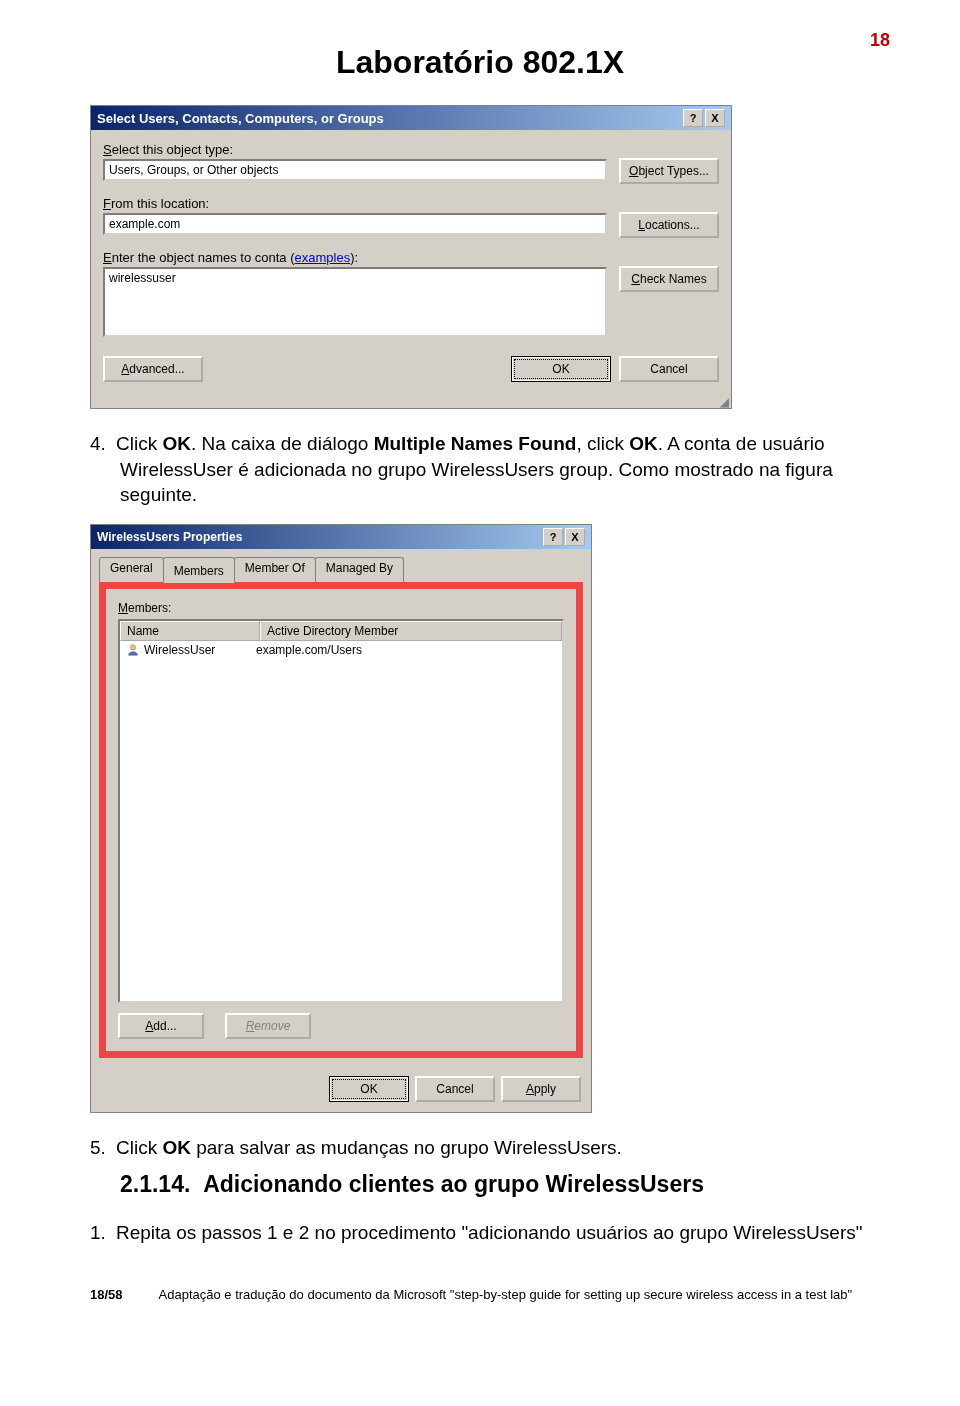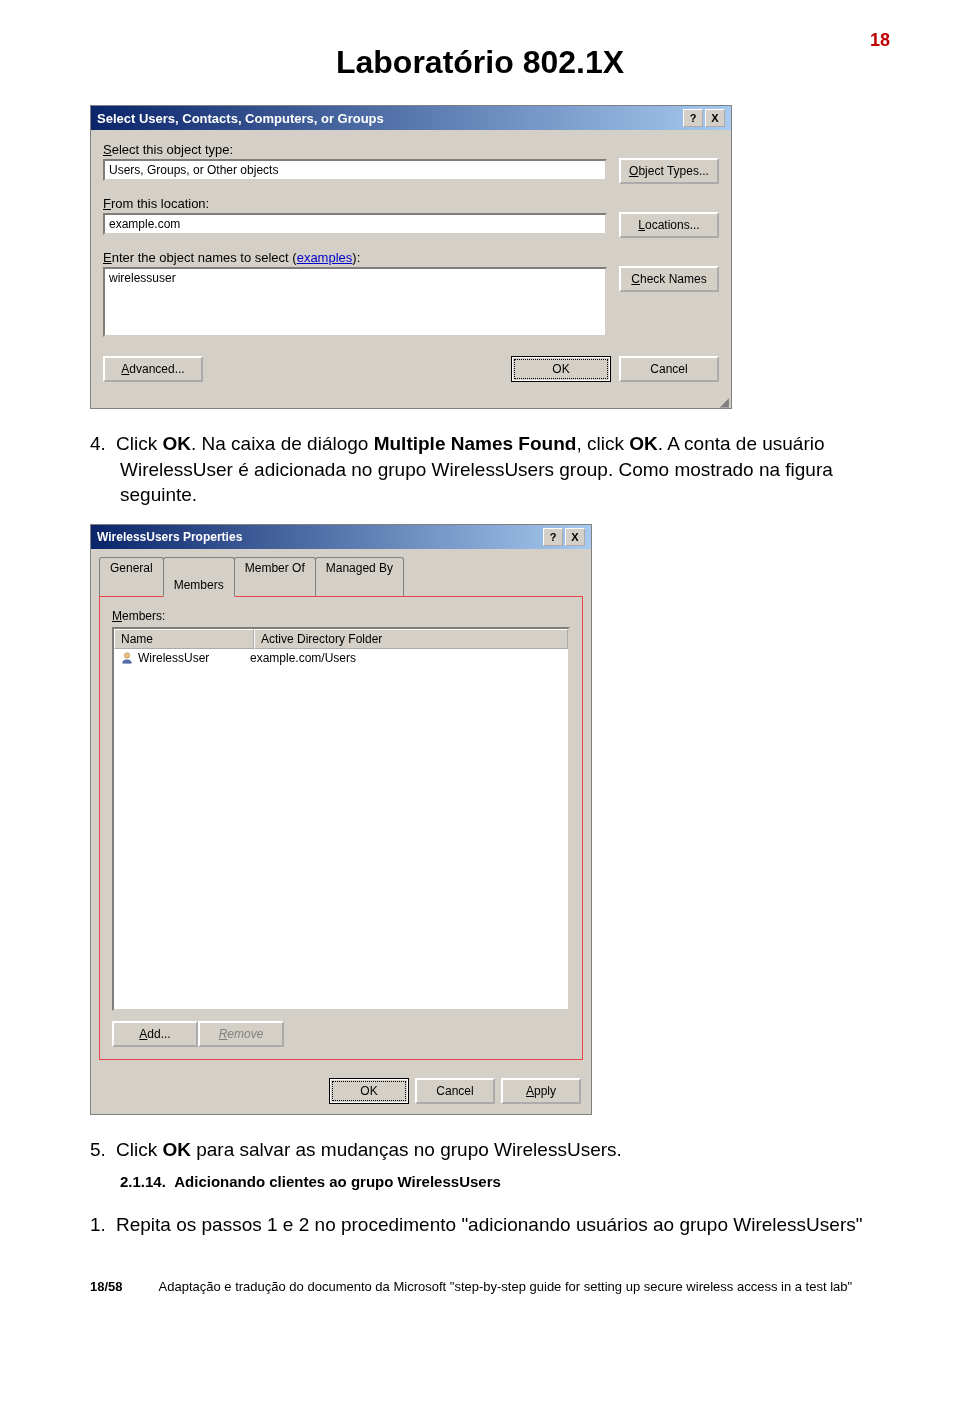--- a/index.html
+++ b/index.html
@@ -21,30 +21,30 @@
   .txtarea { width: 100%; height: 70px; border: 2px inset #d4d0c8; background: #fff; padding: 2px 4px; box-sizing: border-box; font-family: Tahoma, sans-serif; font-size: 12px; resize: none; }
   .winbtn { min-width: 100px; height: 26px; background: #d4d0c8; border: 2px outset #fff; font-family: Tahoma, sans-serif; font-size: 12px; cursor: pointer; padding: 0 8px; }
   .winbtn.default { border: 1px solid #000; box-shadow: inset 0 0 0 1px #fff, inset 0 0 0 2px #d4d0c8; outline: 1px dotted #000; outline-offset: -4px; }
   .btnrow { display: flex; justify-content: space-between; margin-top: 16px; padding-bottom: 4px;}
   .btnrow-right { display: flex; gap: 8px; }
   .resize-grip { text-align: right; padding: 0 2px 2px 0; color: #808080; font-size: 12px; line-height: 8px; }
   .bodytext { font-size: 19px; line-height: 1.35; margin: 22px 0 10px 30px; }
   .dialog2 { margin-top: 16px; border: 1px solid #808080; background: #d4d0c8; width: 500px; font-family: Tahoma, sans-serif; font-size: 12px; }
   .tabs { display: flex; padding: 8px 8px 0 8px; gap: 0; }
   .tab { padding: 3px 10px; background: #d4d0c8; border: 1px solid #808080; border-bottom: none; border-radius: 3px 3px 0 0; margin-right: -1px; position: relative; font-size: 12px; cursor: pointer; }
-  .tab.active { background: #d4d0c8; z-index: 2; border-bottom: 1px solid #d4d0c8; margin-bottom: -1px; padding-top:20px; padding-bottom:4px;text-align:right;}
-  .tabpanel { margin: 0 8px 8px 8px; border: 1px solid #ef4444; padding: 12px; background: #d4d0c8; }
+  .tab.active { background: #d4d0c8; z-index: 2; border-bottom: 1px solid #d4d0c8; margin-bottom: -1px; padding-top:6px; padding-bottom:4px;text-align:right;}
+  .tabpanel { margin: 0 8px 8px 8px; border: 7px solid #ef4444; padding: 12px; background: #d4d0c8; }
   .listbox { border: 2px inset #d4d0c8; background: #fff; height: 380px; margin-top: 4px; }
   .listhdr { display: flex; }
   .listhdr .hcell { background: #d4d0c8; border: 1px outset #fff; padding: 2px 6px; font-size: 12px; }
   .listrow { display: flex; padding: 2px 6px; font-size: 12px; align-items: center; }
   .listrow .cell1 { width: 130px; display: flex; align-items: center; gap: 4px; }
   .usericon { width: 14px; height: 14px; display: inline-block; }
   .dialog2-btns { display: flex; justify-content: flex-end; gap: 6px; padding: 10px; }
-  .section-title { font-size: 15px; font-weight: bold; margin: 6px 0 8px 30px; }
+  .section-title { font-size: 23px; font-weight: bold; margin: 6px 0 8px 30px; }
   .footer { font-size: 13px; padding: 12px 90px 30px 90px; border-top: 0; }
   .footer .pg { font-weight: bold; margin-right: 36px; }
 </style>
 </head>
 <body>
 
 <div class="page">
   <div class="title-row">
     <h1 class="title">Laboratório 802.1X</h1>
   </div>
@@ -68,21 +68,21 @@
       </div>
       <div class="fld-row" style="margin-bottom:12px;">
         <div class="fld-left">
           <span class="label"><span class="u">F</span><span>rom this location:</span></span>
           <input class="txtin" readonly="" value="example.com" style="">
         </div>
         <button class="winbtn" style="margin-top:16px;"><span class="u">L</span><span>ocations...</span></button>
       </div>
       <div class="fld-row">
         <div class="fld-left">
-          <span class="label"><span class="u">E</span><span>nter the object names to select (</span><span class="link-style">examples</span><span>):</span></span>
+          <span class="label"><span class="u">E</span><span>nter the object names to conta (</span><span class="link-style">examples</span><span>):</span></span>
           <textarea class="txtarea" style="">wirelessuser</textarea>
         </div>
         <button class="winbtn" style="margin-top:16px;"><span class="u">C</span><span>heck Names</span></button>
       </div>
       <div class="btnrow">
         <button class="winbtn"><span class="u">A</span><span>dvanced...</span></button>
         <div class="btnrow-right">
           <button class="winbtn default">OK</button>
           <button class="winbtn">Cancel</button>
         </div>
@@ -107,36 +107,36 @@
       <div class="tab">General</div>
       <div class="tab active">Members</div>
       <div class="tab">Member Of</div>
       <div class="tab">Managed By</div>
     </div>
     <div class="tabpanel">
       <span class="label"><span class="u">M</span><span>embers:</span></span>
       <div class="listbox">
         <div class="listhdr">
           <div class="hcell" style="width:126px;">Name</div>
-          <div class="hcell" style="flex:1;">Active Directory Folder</div>
+          <div class="hcell" style="flex:1;">Active Directory Member</div>
         </div>
         <div class="listrow">
           <div class="cell1">
             <span class="usericon">
               <svg viewBox="0 0 16 16" width="14" height="14">
                   <circle cx="8" cy="5" r="3" fill="#f0c080" stroke="#806030" stroke-width="0.5"></circle>
                   <path d="M3 14 Q3 10 8 10 Q13 10 13 14 Z" fill="#5070b0" stroke="#304070" stroke-width="0.5"></path>
                 </svg>
             </span>
             <span>WirelessUser</span>
           </div>
           <div>example.com/Users</div>
         </div>
       </div>
-      <div style="display:flex; gap:0; margin-top:10px;">
+      <div style="display:flex; gap:21px; margin-top:10px;">
         <button class="winbtn" style="min-width:86px;"><span class="u">A</span><span>dd...</span></button>
         <button class="winbtn" style="min-width:86px; color:#808080;font-style:italic;" disabled=""><span class="u">R</span><span>emove</span></button>
       </div>
     </div>
     <div class="dialog2-btns">
       <button class="winbtn default" style="min-width:80px;">OK</button>
       <button class="winbtn" style="min-width:80px;">Cancel</button>
       <button class="winbtn" style="min-width:80px;"><span class="u">A</span><span>pply</span></button>
     </div>
   </div>

